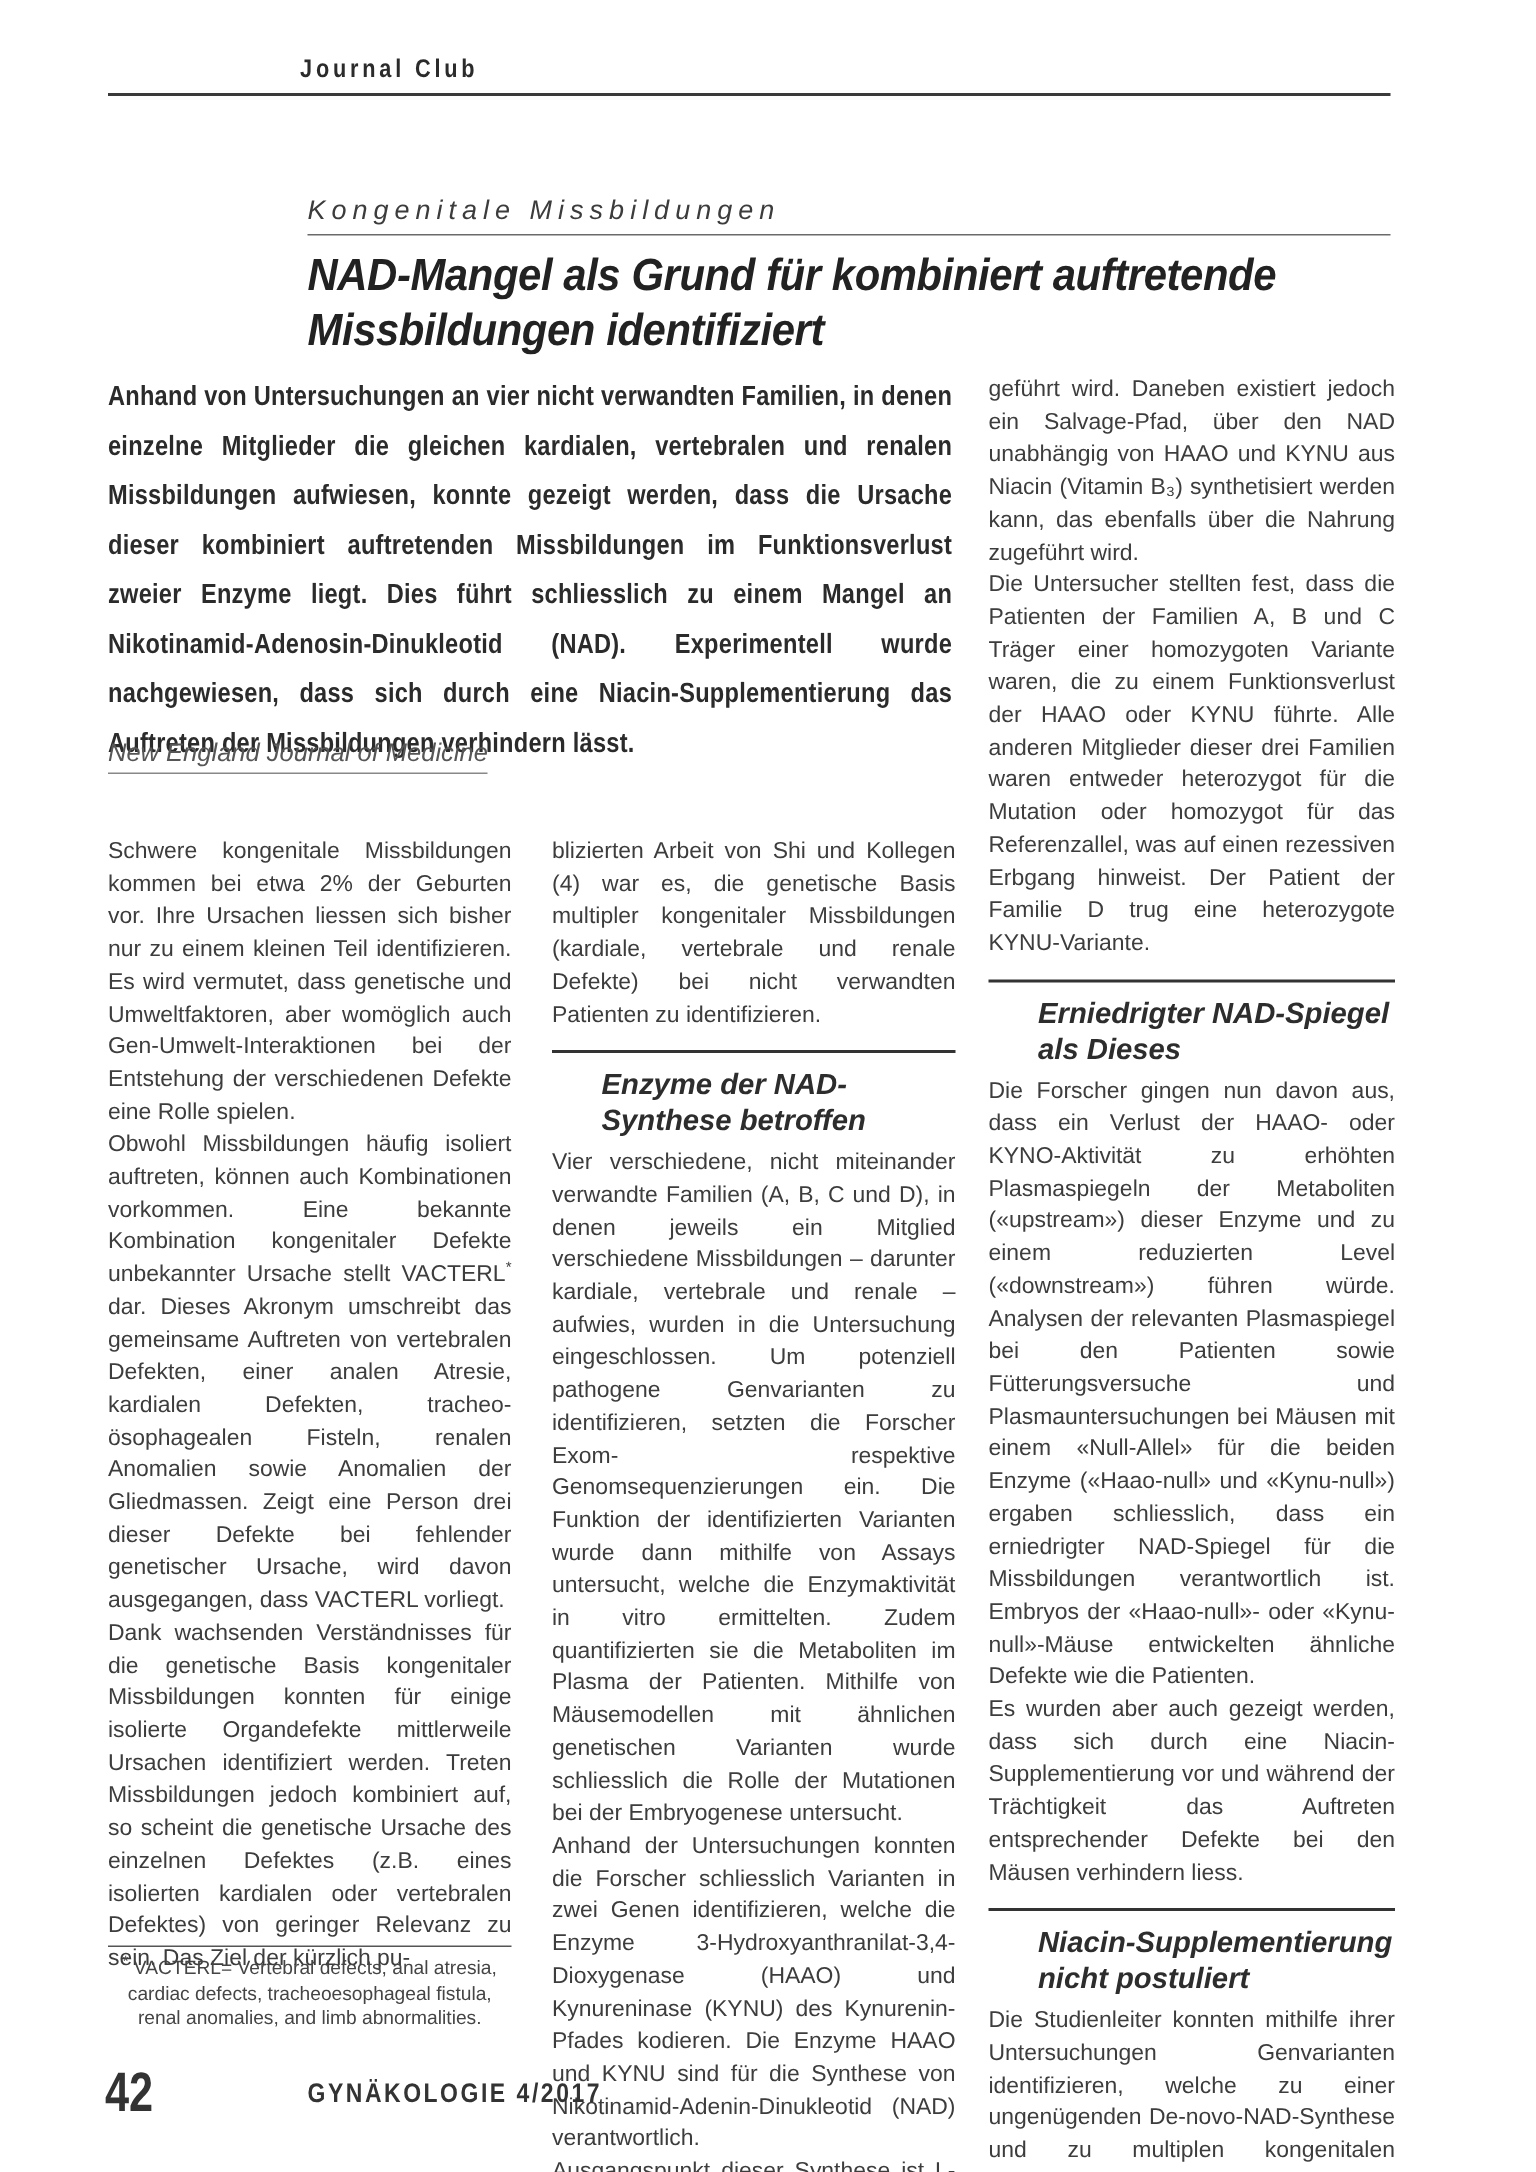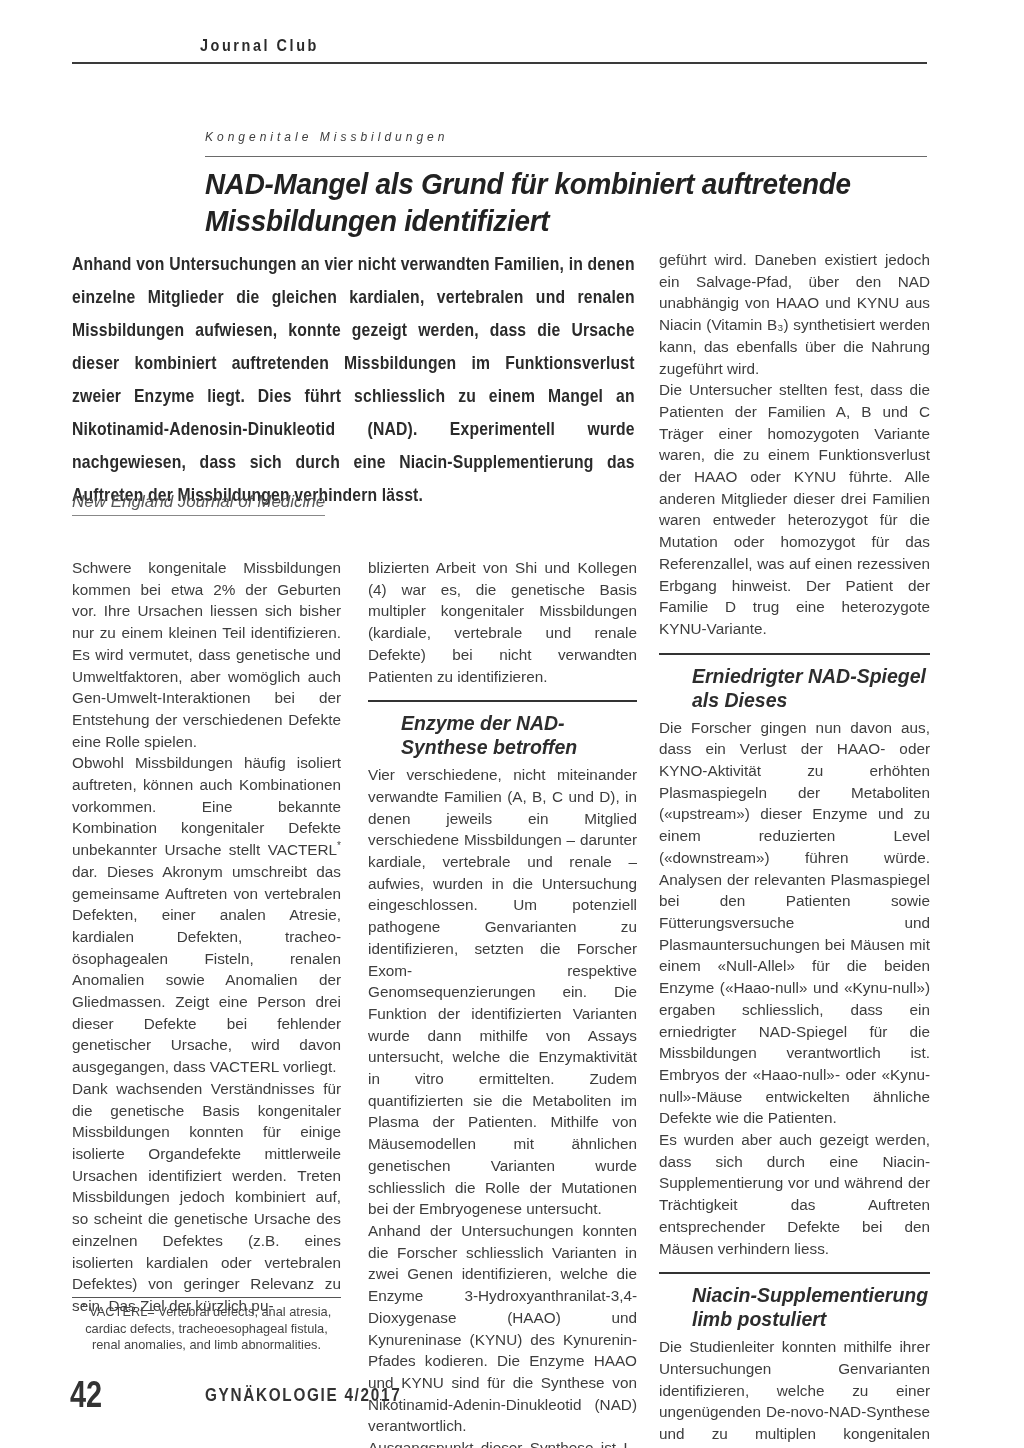--- a/index.html
+++ b/index.html
@@ -35,21 +35,21 @@
     top: 62px;
     width: 855px;
     height: 2px;
     background: #3a3a3a;
   }
   
   .kicker {
     position: absolute;
     left: 205px;
     top: 130px;
-    font-size: 12px;
+    font-size: 18px;
     font-style: italic;
     letter-spacing: 4px;
     color: #3c3c3c;
     white-space: nowrap;
   }
   .kicker-rule {
     position: absolute;
     left: 205px;
     top: 156px;
     width: 722px;
@@ -198,21 +198,21 @@
       <p class="body-p">Vier verschiedene, nicht miteinander verwandte Familien (A, B, C und D), in denen jeweils ein Mitglied verschiedene Missbildungen – darunter kardiale, vertebrale und renale – aufwies, wurden in die Untersuchung eingeschlossen. Um potenziell pathogene Genvarianten zu identifizieren, setzten die Forscher Exom- respektive Genomsequenzierungen ein. Die Funktion der identifizierten Varianten wurde dann mithilfe von Assays untersucht, welche die Enzymaktivität in vitro ermittelten. Zudem quantifizierten sie die Metaboliten im Plasma der Patienten. Mithilfe von Mäusemodellen mit ähnlichen genetischen Varianten wurde schliesslich die Rolle der Mutationen bei der Embryogenese untersucht.</p>
       <p class="body-p">Anhand der Untersuchungen konnten die Forscher schliesslich Varianten in zwei Genen identifizieren, welche die Enzyme 3-Hydroxyanthranilat-3,4-Dioxygenase (HAAO) und Kynureninase (KYNU) des Kynurenin-Pfades kodieren. Die Enzyme HAAO und KYNU sind für die Synthese von Nikotinamid-Adenin-Dinukleotid (NAD) verantwortlich.</p>
       <p class="body-p">Ausgangspunkt dieser Synthese ist L-Tryptorphan, das über die Nahrung zu-</p>
     </div>
   <div class="col" id="col-right">
       <p class="body-p">geführt wird. Daneben existiert jedoch ein Salvage-Pfad, über den NAD unabhängig von HAAO und KYNU aus Niacin (Vitamin B₃) synthetisiert werden kann, das ebenfalls über die Nahrung zugeführt wird.</p>
       <p class="body-p">Die Untersucher stellten fest, dass die Patienten der Familien A, B und C Träger einer homozygoten Variante waren, die zu einem Funktionsverlust der HAAO oder KYNU führte. Alle anderen Mitglieder dieser drei Familien waren entweder heterozygot für die Mutation oder homozygot für das Referenzallel, was auf einen rezessiven Erbgang hinweist. Der Patient der Familie D trug eine heterozygote KYNU-Variante.</p>
       <h3 class="col-heading">Erniedrigter NAD-Spiegel als Dieses</h3>
       <p class="body-p">Die Forscher gingen nun davon aus, dass ein Verlust der HAAO- oder KYNO-Aktivität zu erhöhten Plasmaspiegeln der Metaboliten («upstream») dieser Enzyme und zu einem reduzierten Level («downstream») führen würde. Analysen der relevanten Plasmaspiegel bei den Patienten sowie Fütterungsversuche und Plasmauntersuchungen bei Mäusen mit einem «Null-Allel» für die beiden Enzyme («Haao-null» und «Kynu-null») ergaben schliesslich, dass ein erniedrigter NAD-Spiegel für die Missbildungen verantwortlich ist. Embryos der «Haao-null»- oder «Kynu-null»-Mäuse entwickelten ähnliche Defekte wie die Patienten.</p>
       <p class="body-p">Es wurden aber auch gezeigt werden, dass sich durch eine Niacin-Supplementierung vor und während der Trächtigkeit das Auftreten entsprechender Defekte bei den Mäusen verhindern liess.</p>
-      <h3 class="col-heading">Niacin-Supplementierung limb postuliert</h3>
+      <h3 class="col-heading">Niacin-Supplementierung nicht postuliert</h3>
       <p class="body-p">Die Studienleiter konnten mithilfe ihrer Untersuchungen Genvarianten identifizieren, welche zu einer ungenügenden De-novo-NAD-Synthese und zu multiplen kongenitalen Missbildungen führen, einschliesslich derer, die mit VACTERL assoziiert werden. Die Entdeckung, dass</p>
     </div>
 
   <div class="footnote">
     <span class="marker">*</span><span> VACTERL= Vertebral defects, anal atresia, cardiac defects, tracheoesophageal fistula, renal anomalies, and limb abnormalities.</span>
   </div>
 
   <div class="page-number">42</div>
   <div class="journal-issue">GYNÄKOLOGIE 4/2017</div>
 

